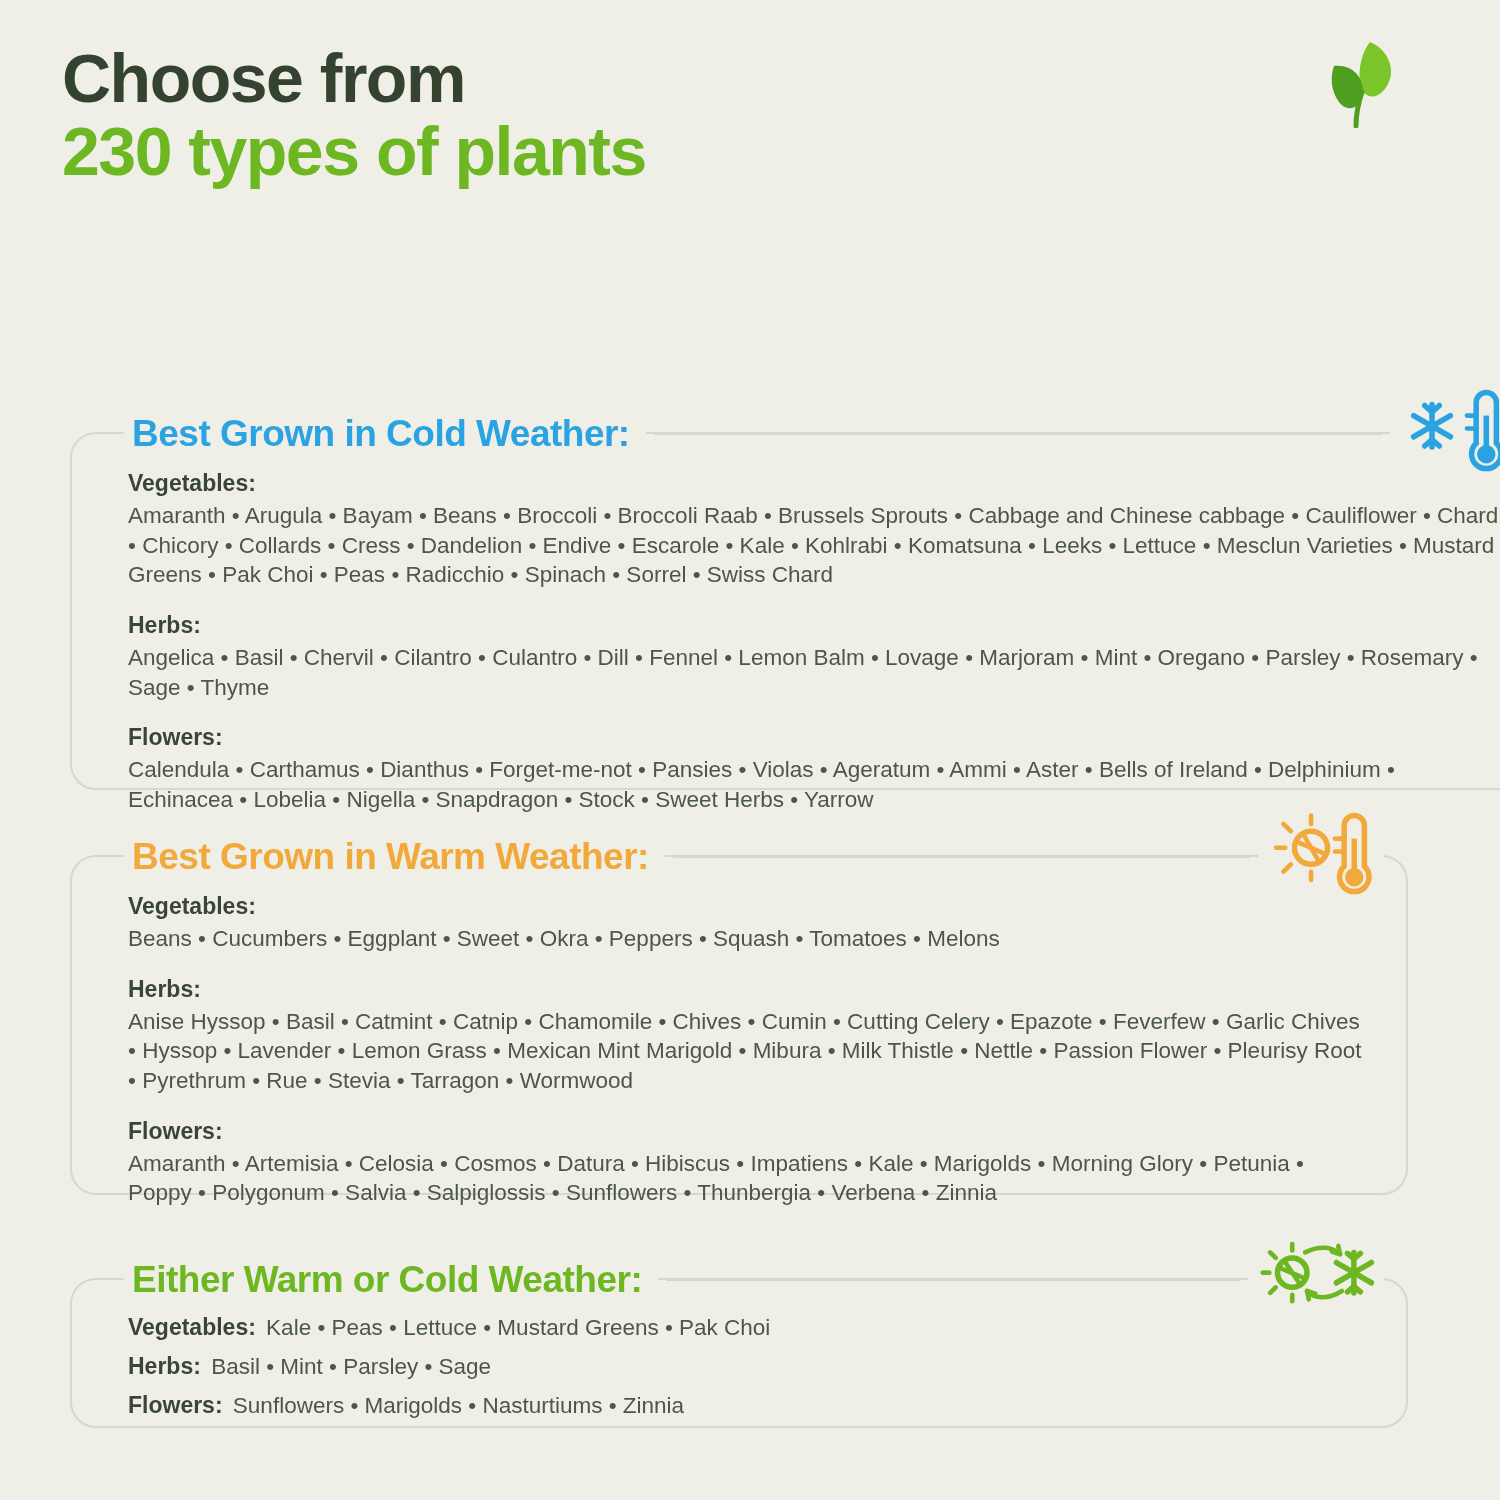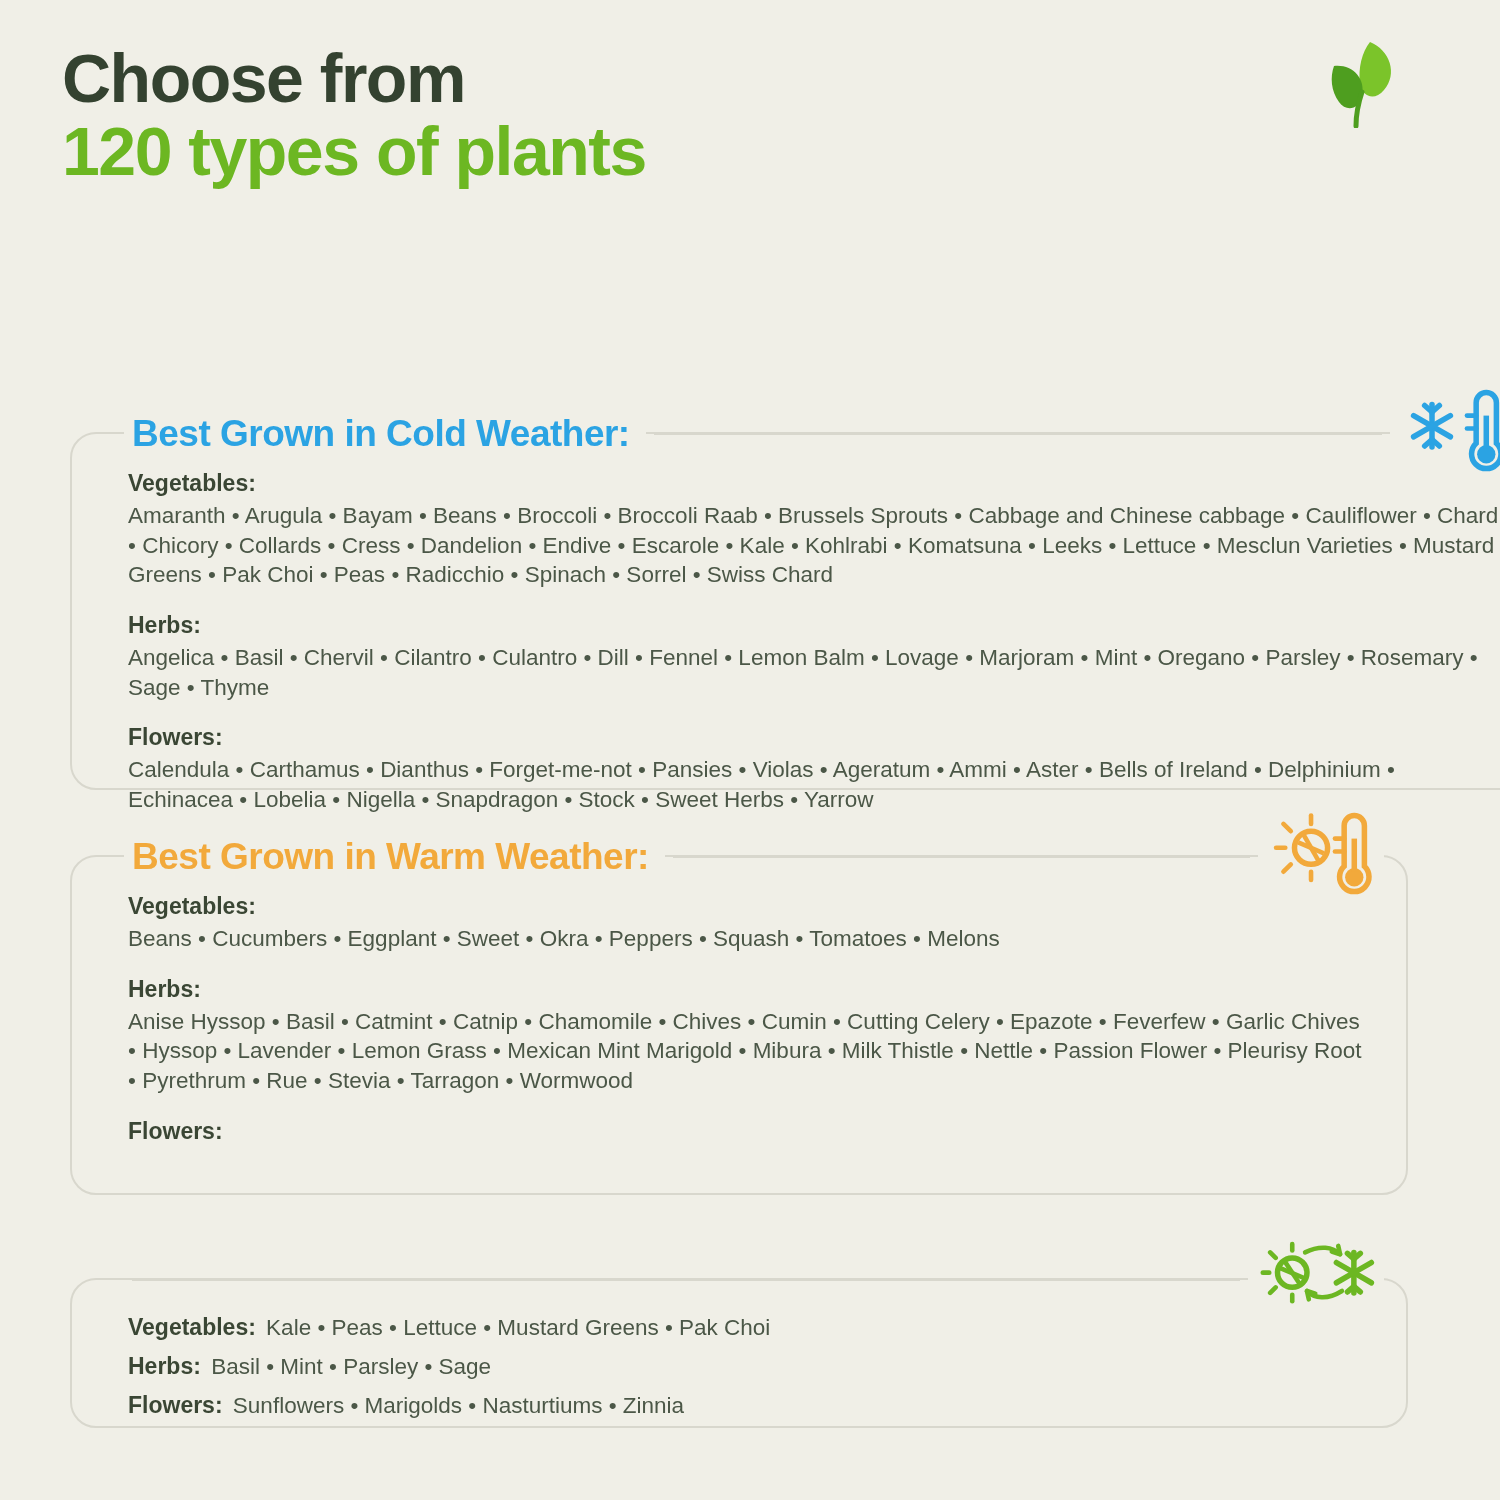--- a/index.html
+++ b/index.html
@@ -137,21 +137,21 @@
     display: inline;
   }
 </style>
 </head>
 <body>
 
 <div class="page">
 
   <div class="headline">
     <span class="line">Choose from</span>
-    <span class="line accent">120 types of plants</span>
+    <span class="line accent">230 types of plants</span>
   </div>
 
   <div class="leaf-logo">
     <svg viewBox="0 0 90 92" width="90" height="92">
       <path d="M52 6 C72 14 80 38 66 54 C56 66 44 60 42 48 C40 32 44 16 52 6 Z" fill="#7bc42a"></path>
       <path d="M16 30 C34 28 48 42 44 60 C41 74 28 76 21 66 C13 55 12 41 16 30 Z" fill="#4e9e1f"></path>
       <path d="M44 56 C40 68 38 78 38 90" stroke="#4e9e1f" stroke-width="5" fill="none" stroke-linecap="round"></path>
     </svg>
   </div>
 
@@ -224,26 +224,28 @@
       <div class="group">
         <div class="group-label">Vegetables:</div>
         <div class="group-list">Beans • Cucumbers • Eggplant • Sweet • Okra • Peppers • Squash • Tomatoes • Melons</div>
       </div>
       <div class="group">
         <div class="group-label">Herbs:</div>
         <div class="group-list">Anise Hyssop • Basil • Catmint • Catnip • Chamomile • Chives • Cumin • Cutting Celery • Epazote • Feverfew • Garlic Chives • Hyssop • Lavender • Lemon Grass • Mexican Mint Marigold • Mibura • Milk Thistle • Nettle • Passion Flower • Pleurisy Root • Pyrethrum • Rue • Stevia • Tarragon • Wormwood</div>
       </div>
       <div class="group">
         <div class="group-label">Flowers:</div>
+        <div class="group-list">Amaranth • Artemisia • Celosia • Cosmos • Datura • Hibiscus • Impatiens • Kale • Marigolds • Morning Glory • Petunia • Poppy • Polygonum • Salvia • Salpiglossis • Sunflowers • Thunbergia • Verbena • Zinnia</div>
       </div>
     </div>
   </div>
 
   <div class="section" id="section-either">
     <div class="section-header">
+      <div class="section-title title-either">Either Warm or Cold Weather:</div>
       <div class="header-rule"></div>
       <div class="header-icon">
         <svg viewBox="0 0 120 100" width="120" height="92">
           <circle cx="32" cy="42" r="16" fill="none" stroke="#6cb722" stroke-width="6"></circle>
           <line x1="24" y1="30" x2="40" y2="54" stroke="#6cb722" stroke-width="5"></line>
           <line x1="19" y1="37" x2="45" y2="48" stroke="#6cb722" stroke-width="5"></line>
           <g stroke="#6cb722" stroke-width="5" stroke-linecap="round">
             <line x1="7" y1="42" x2="0" y2="42"></line>
             <line x1="14" y1="26" x2="8" y2="20"></line>
             <line x1="14" y1="58" x2="8" y2="64"></line>

